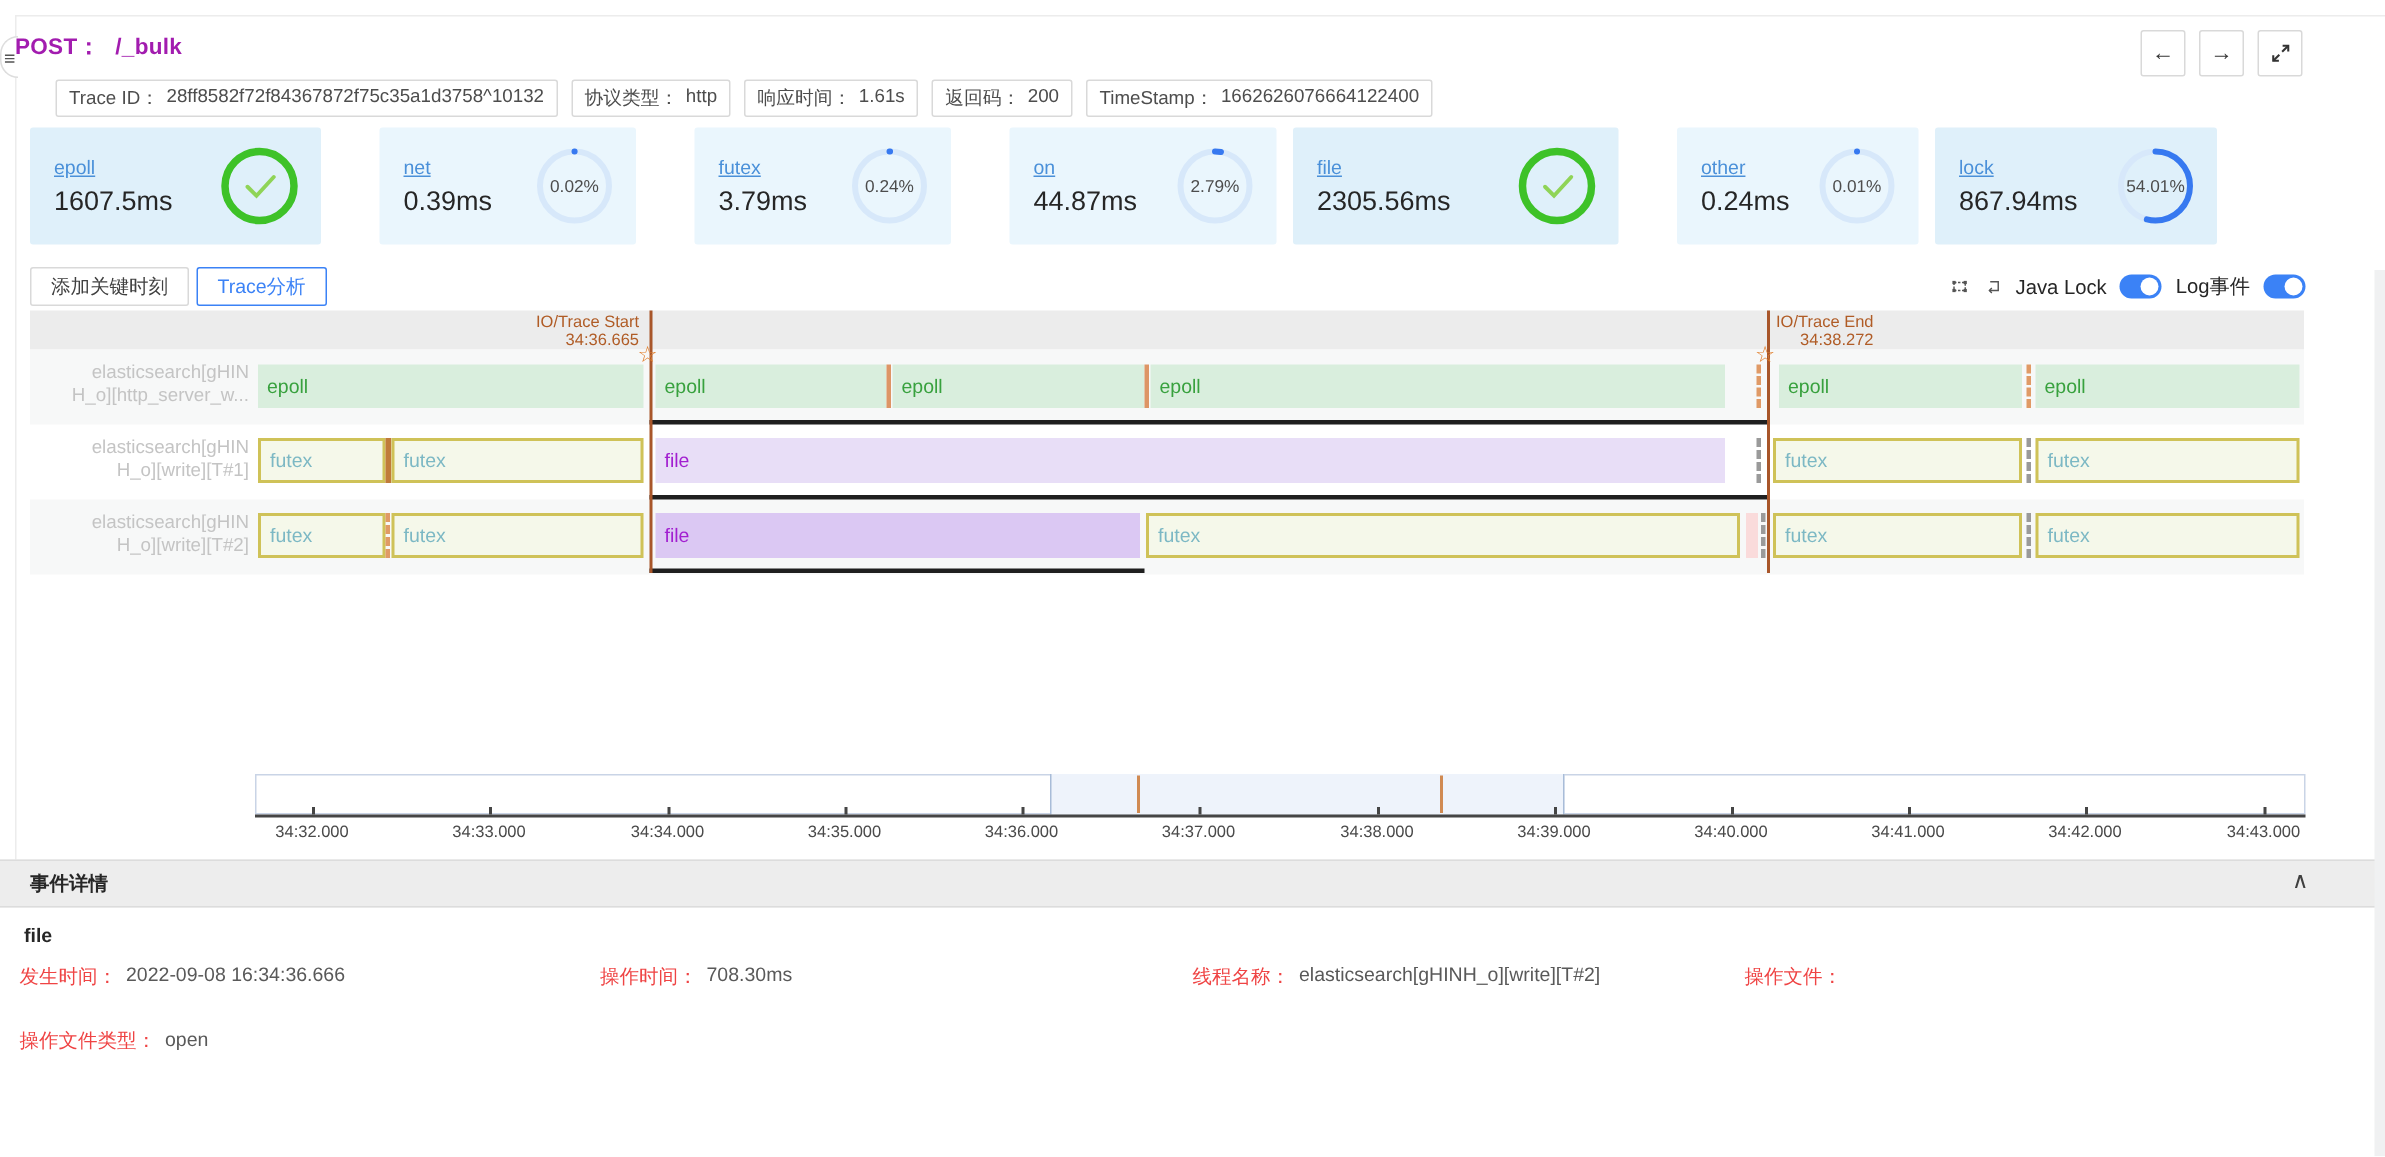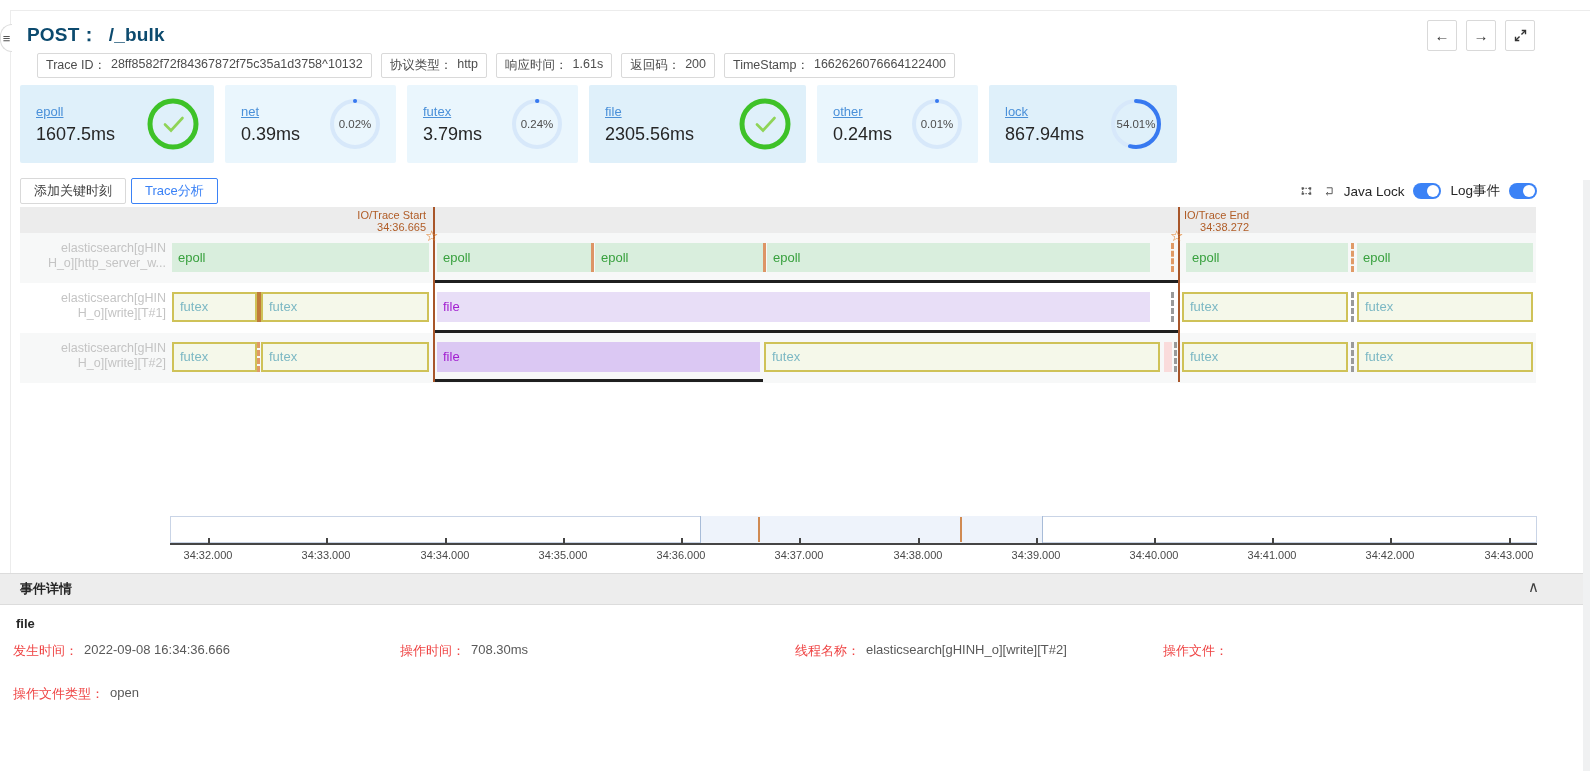--- a/index.html
+++ b/index.html
@@ -14,21 +14,21 @@
   .panel-top-border { left:10px; top:10px; width:1580px; height:1px; background:#ececec; }
   .panel-left-border { left:10px; top:10px; width:1px; height:563px; background:#ececec; }
   .menu-tab {
     left:0; top:24px; width:12px; height:28px; background:#fff;
     border:1px solid #ddd; border-right:none; border-radius:14px 0 0 14px;
     display:flex; align-items:center; justify-content:center;
     font-size:13px; color:#555; cursor:pointer;
   }
 
   
-  .page-title { left:27px; top:22px; font-size:19px; font-weight:700; color:#0c4a6e; letter-spacing:.2px; }
+  .page-title { left:10px; top:22px; font-size:15px; font-weight:700; color:#a21caf; letter-spacing:.2px; }
   .page-title .path { margin-left:10px; }
   .nav-btns { top:20px; left:1427px; display:flex; gap:9px; }
   .nav-btn {
     width:30px; height:31px; background:#fff; border:1px solid #d9d9d9; border-radius:2px;
     display:flex; align-items:center; justify-content:center; font-size:15px; color:#333; cursor:pointer;
   }
 
   
   .badges { left:37px; top:53px; display:flex; gap:9px; }
   .badge {
@@ -36,21 +36,21 @@
     padding:3px 8px; font-size:12.5px; color:#4d4d4d; white-space:nowrap; display:flex; gap:5px;
   }
 
   
   .cards { left:20px; top:85px; display:flex; gap:11px; }
   .card {
     height:78px; border-radius:2px; display:flex; align-items:center;
     justify-content:space-between; padding:0 14px 0 16px;
   }
   .card.tone-a { background:#dff0fa; }
-  .card.tone-b { background:#eaf6fd; }
+  .card.tone-b { background:#eaf6fd;margin-left:28px; }
   .card .name { font-size:13px; color:#4a90d9; text-decoration:underline; cursor:pointer; }
   .card .val  { font-size:18px; color:#262626; margin-top:5px; }
 
   
   .btn {
     position:absolute; top:178px; height:26px; padding:0 13px; font-size:13px; line-height:24px;
     background:#fff; border:1px solid #d9d9d9; border-radius:2px; color:#404040; cursor:pointer;
   }
   .btn.primary-outline { border-color:#3b82f6; color:#3b82f6;text-align:center; }
   .toggle-cluster { top:182px; left:1300px; width:237px; display:flex; align-items:center; gap:9px; justify-content:flex-end; }
@@ -185,20 +185,31 @@
           <div class="name">futex</div>
            <div class="val">3.79ms</div>
         </div>
       <svg width="54" height="54" viewBox="0 0 54 54">
         <circle cx="27" cy="27" r="23" fill="none" stroke="#d7e8fa" stroke-width="4"></circle>
         <circle cx="27" cy="27" r="23" fill="none" stroke="#3779f0" stroke-width="4" stroke-linecap="round" stroke-dasharray="0.4 144.5" transform="rotate(-90 27 27)"></circle>
         <text x="27" y="31" text-anchor="middle" font-size="11.5" fill="#4d4d4d">0.24%</text>
       </svg>
     </div>
 
+    <div class="card tone-b" style="width:178px">
+      <div>
+          <div class="name">on</div>
+           <div class="val">44.87ms</div>
+        </div>
+      <svg width="54" height="54" viewBox="0 0 54 54">
+        <circle cx="27" cy="27" r="23" fill="none" stroke="#d7e8fa" stroke-width="4"></circle>
+        <circle cx="27" cy="27" r="23" fill="none" stroke="#3779f0" stroke-width="4" stroke-linecap="round" stroke-dasharray="4 144.5" transform="rotate(-90 27 27)"></circle>
+        <text x="27" y="31" text-anchor="middle" font-size="11.5" fill="#4d4d4d">2.79%</text>
+      </svg>
+    </div>
 
     <div class="card tone-a" style="width:217px">
       <div>
           <div class="name">file</div>
            <div class="val">2305.56ms</div>
         </div>
       <svg width="54" height="54" viewBox="0 0 54 54">
         <circle cx="27" cy="27" r="23" fill="none" stroke="#3ec228" stroke-width="5"></circle>
         <path d="M19 27.5 l6 6 L36.5 21" fill="none" stroke="#8fd457" stroke-width="2.6" stroke-linecap="round"></path>
       </svg>

